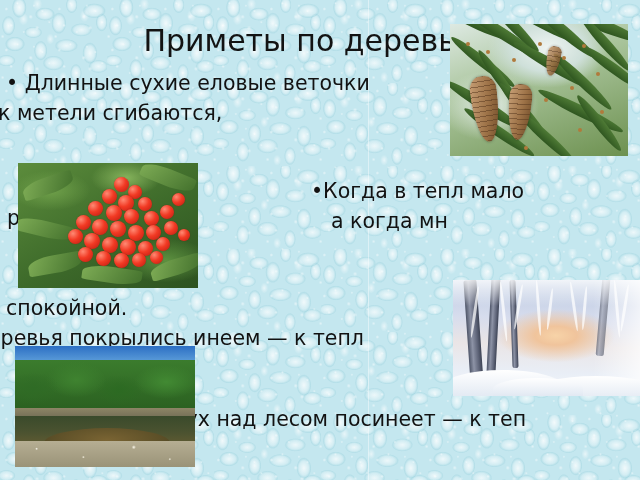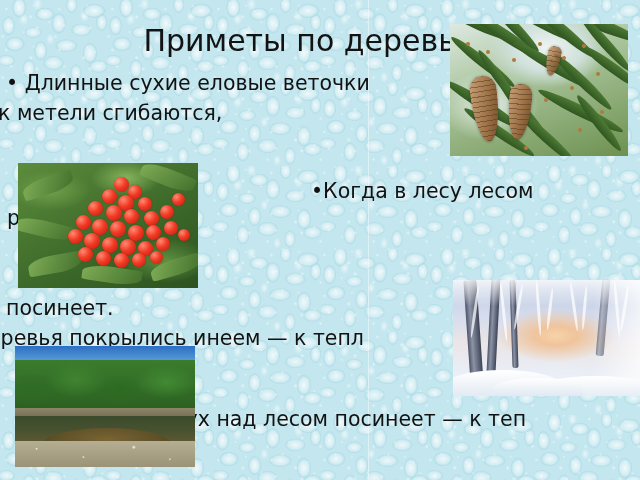--- a/index.html
+++ b/index.html
@@ -257,26 +257,27 @@
       <span>•</span>
       <span>Длинные сухие еловые веточки</span>
     </div>
     <div class="l2">к метели сгибаются,</div>
   </div>
 
   <div class="hidden-word">р</div>
 
   <div class="txt block-2">
     <div>
-      <span>•</span><span>Когда в лесу лесом</span>
+      <span>•</span><span>Когда в тепл мало</span>
     </div>
+    <div class="l3">а когда мн</div>
   </div>
 
   <div class="txt block-3">
-    <div>посинеет.</div>
+    <div>спокойной.</div>
     <div class="l2">еревья покрылись инеем —  к тепл</div>
   </div>
 
   <div class="txt block-4">
     <div>оздух над лесом посинеет —  к теп</div>
   </div>
 
   <div class="photo" id="photo-spruce">
     <div class="sky"></div>
     <div class="needle" style="left:-10px; top:-6px;  width:86px; height:13px; transform:rotate(24deg);"></div>

